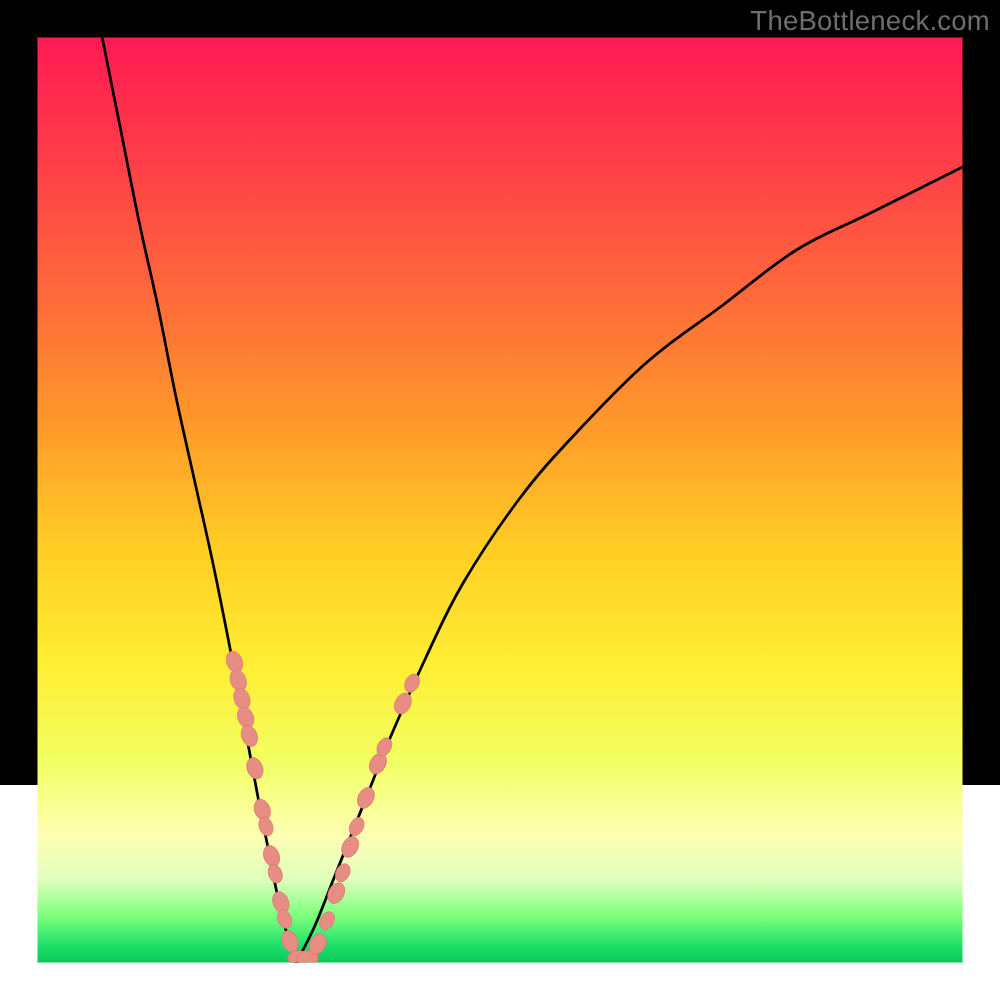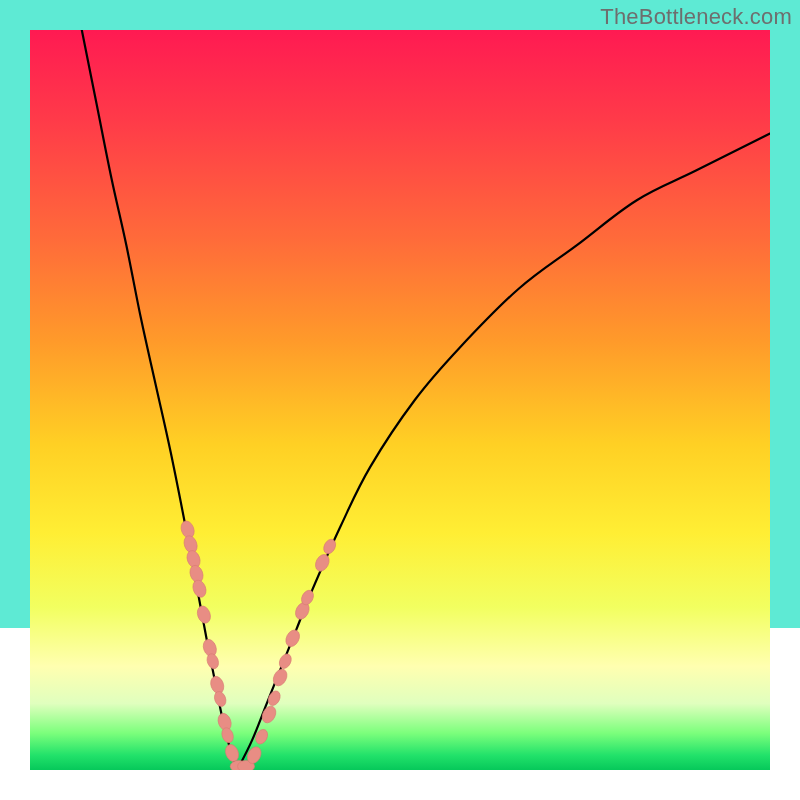--- a/index.html
+++ b/index.html
@@ -7,21 +7,21 @@
     padding: 0;
     width: 800px;
     height: 800px;
     overflow: hidden;
     font-family: Arial, Helvetica, sans-serif;
   }
   .stage {
     position: relative;
     width: 800px;
     height: 628px;
-    background: #5eead4;
+    background: #000000;
   }
   .plot-area {
     position: absolute;
     left: 30px;
     top: 30px;
     width: 740px;
     height: 740px;
     background: linear-gradient(
       to bottom,
       #ff1a52 0%,

